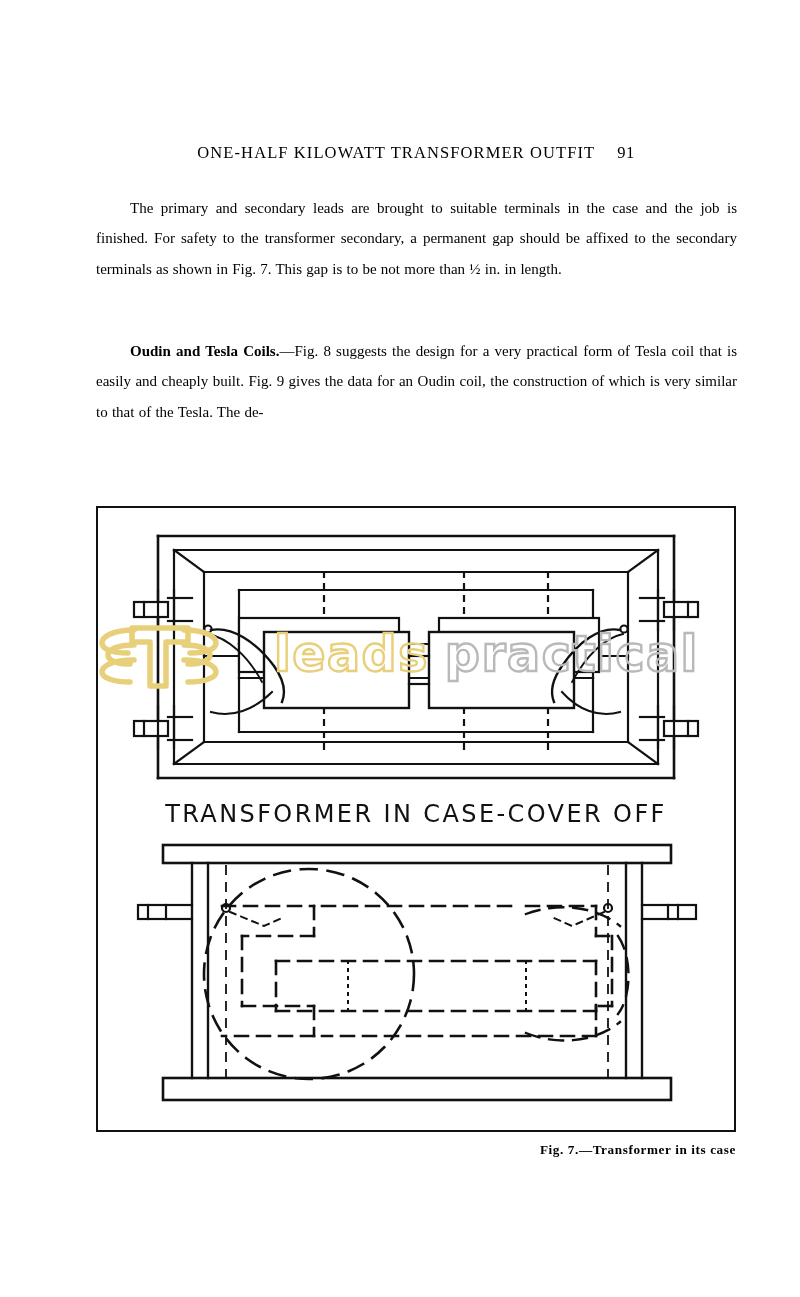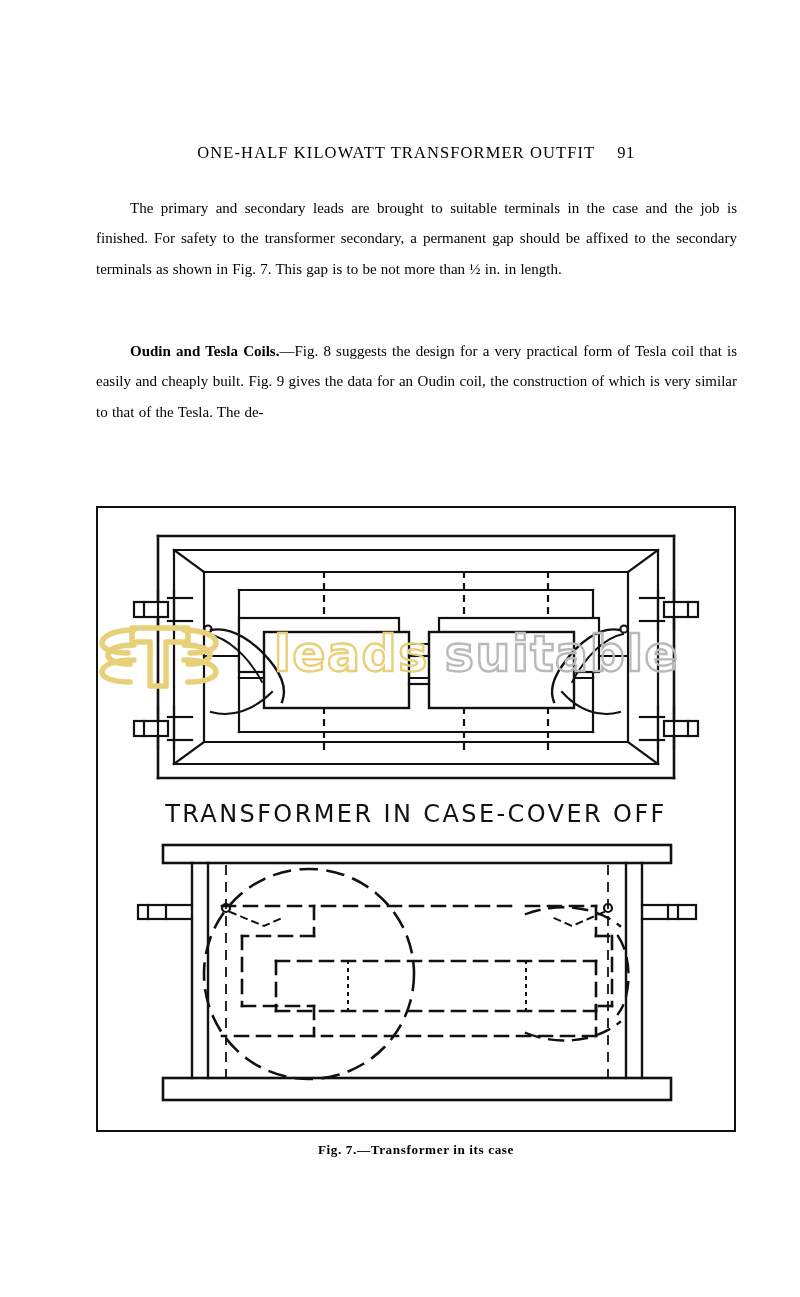--- a/index.html
+++ b/index.html
@@ -142,21 +142,21 @@
     -webkit-text-stroke: 2.4px #b9b9b9;
     margin-left: 16px;
   }
 
   
   .figure-caption {
     position: absolute;
     left: 96px;
     top: 1142px;
     width: 640px;
-    text-align: center;
+    text-align: right;
     font-size: 13.2px;
     letter-spacing: 0.6px;
     font-family: "Liberation Serif", serif;
   }
   .figure-caption .cap-strong { font-weight: bold; }
 </style>
 </head>
 <body>
 
 <div class="page">
@@ -377,21 +377,21 @@
           <path d="M36 48 C14 48 4 54 4 60 C4 66 16 70 32 70"></path>
 
           <path d="M86 18 C108 18 118 25 118 31 C118 37 108 41 92 41"></path>
           <path d="M86 33 C104 33 112 38 112 43 C112 48 104 52 90 52"></path>
           <path d="M86 48 C108 48 118 54 118 60 C118 66 106 70 90 70"></path>
 
           <path d="M34 16 L90 16 L90 30 L68 30 L68 74 L52 74 L52 30 L34 30 Z"></path>
         </g>
       </svg>
       <div class="wm-text">
-        <span class="wm-tesla">leads</span><span class="wm-universe">suitable</span>
+        <span class="wm-tesla">leads</span><span class="wm-universe">practical</span>
       </div>
     </div>
   </div>
 
   <div class="figure-caption">
     <span class="cap-strong">Fig. 7.</span><span class="cap-strong">—Transformer in its case</span>
   </div>
 
 </div>
 

